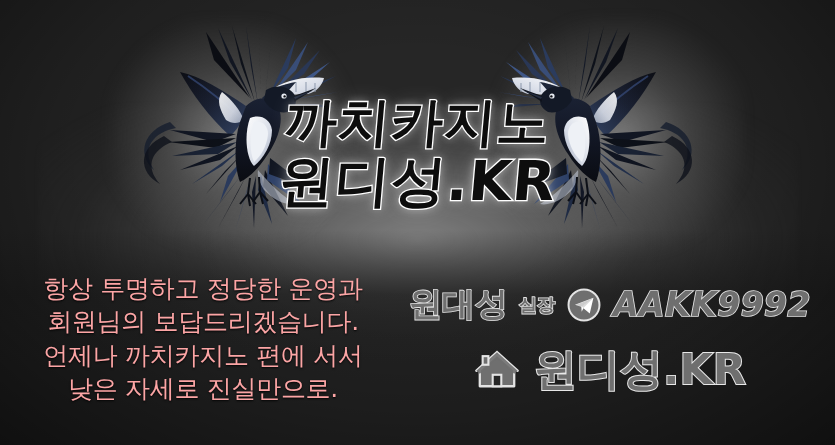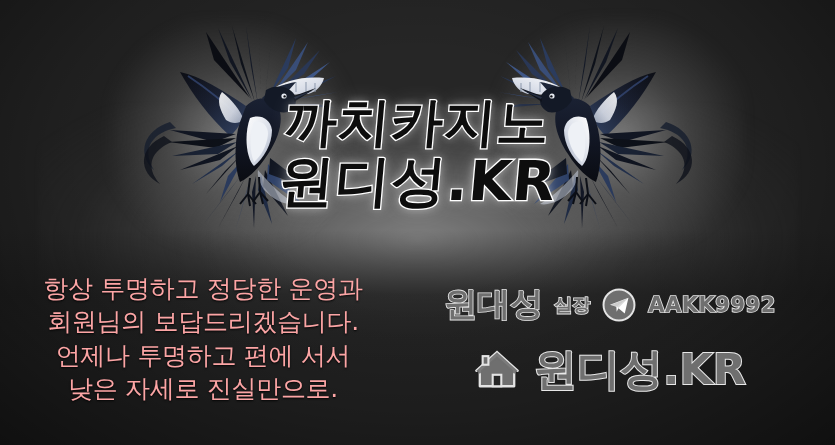--- a/index.html
+++ b/index.html
@@ -109,21 +109,21 @@
 
   .out-txt{
     color:#6f6f6f;
     font-weight:bold;
     font-family:"DejaVu Sans", sans-serif;
     -webkit-text-stroke:1.7px #e4e4e4;
     paint-order:stroke fill;
   }
   #mgr-name{ font-size:33px; letter-spacing:0px; }
   #mgr-role{ font-size:18px; letter-spacing:0px; }
-  #tg-id{ font-size:21px; letter-spacing:0.5px; }
+  #tg-id{ font-size:33px; letter-spacing:0.5px;font-style:italic; }
   #site-domain{ font-size:43px; letter-spacing:0px; -webkit-text-stroke:2px #e8e8e8; }
 
   .ico{ display:block; }
 </style>
 </head>
 <body>
 
 <div id="banner">
 
   <div class="glow-a"></div>
@@ -313,21 +313,21 @@
   <div class="vig"></div>
 
   <div id="title-block">
     <div class="title-line" id="title-main">까치카지노</div>
     <div class="title-line" id="title-domain">원디성.KR</div>
   </div>
 
   <div id="slogan">
     <div class="ln">항상 투명하고 정당한 운영과</div>
     <div class="ln">회원님의 보답드리겠습니다.</div>
-    <div class="ln">언제나 투명하고 편에 서서</div>
+    <div class="ln">언제나 까치카지노 편에 서서</div>
     <div class="ln">낮은 자세로 진실만으로.</div>
   </div>
 
   <div id="contact">
 
     <div class="c-row" id="contact-row-1">
       <span class="out-txt" id="mgr-name">원대성</span>
       <span class="out-txt" id="mgr-role">실장</span>
 
       <svg class="ico" width="36" height="36" viewBox="0 0 40 40" xmlns="http://www.w3.org/2000/svg">

